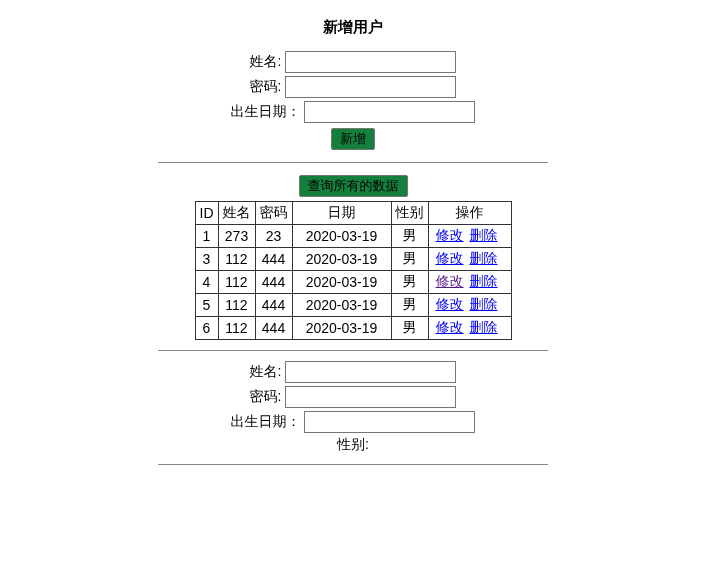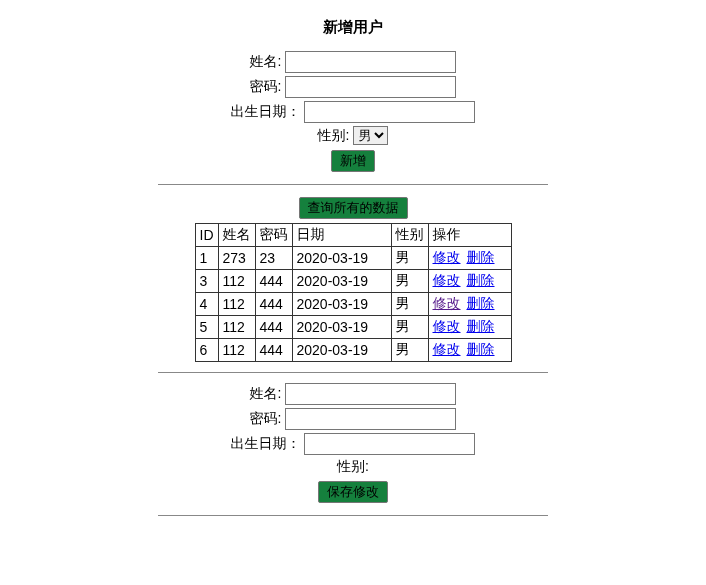--- a/index.html
+++ b/index.html
@@ -65,21 +65,21 @@
   }
   table {
     border-collapse: collapse;
     margin: 2px auto 0;
   }
   table, th, td {
     border: 1px solid #333;
   }
   th, td {
     padding: 2px 4px;
-    text-align: left;
+    text-align: center;
     font-size: 14px;
     font-weight: normal;
   }
   th { font-weight: normal; }
   a.link {
     color: #0000EE;
     text-decoration: underline;
     cursor: pointer;
     margin-right: 6px;
   }
@@ -97,26 +97,20 @@
       <label>姓名:</label>
       <input type="text" class="input-std" style="">
     </div>
     <div class="form-row">
       <label>密码:</label>
       <input type="text" class="input-std" style="">
     </div>
     <div class="form-row">
       <label>出生日期：</label>
       <input type="text" class="input-wide" style="">
-    </div>
-    <div class="form-row">
-      <label>性别:</label>
-      <select>
-        <option>男</option>
-      </select>
     </div>
     <div class="form-row">
       <button>新增</button>
     </div>
     <hr class="center">
   </div>
 
   <div class="section table-wrap">
     <button>查询所有的数据</button>
     <table>
@@ -185,19 +179,16 @@
       <label>密码:</label>
       <input type="text" class="input-std" style="">
     </div>
     <div class="form-row">
       <label>出生日期：</label>
       <input type="text" class="input-wide" style="">
     </div>
     <div class="form-row">
       <label>性别:</label>
     </div>
-    <div class="form-row">
-      <button>保存修改</button>
-    </div>
     <hr class="center">
   </div>
 
 </div>
 
 </body></html>

